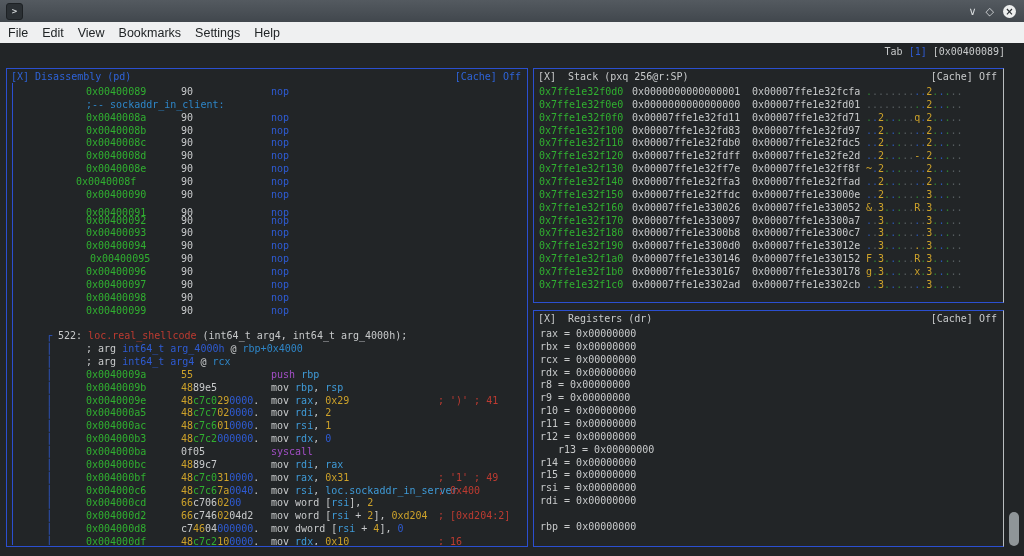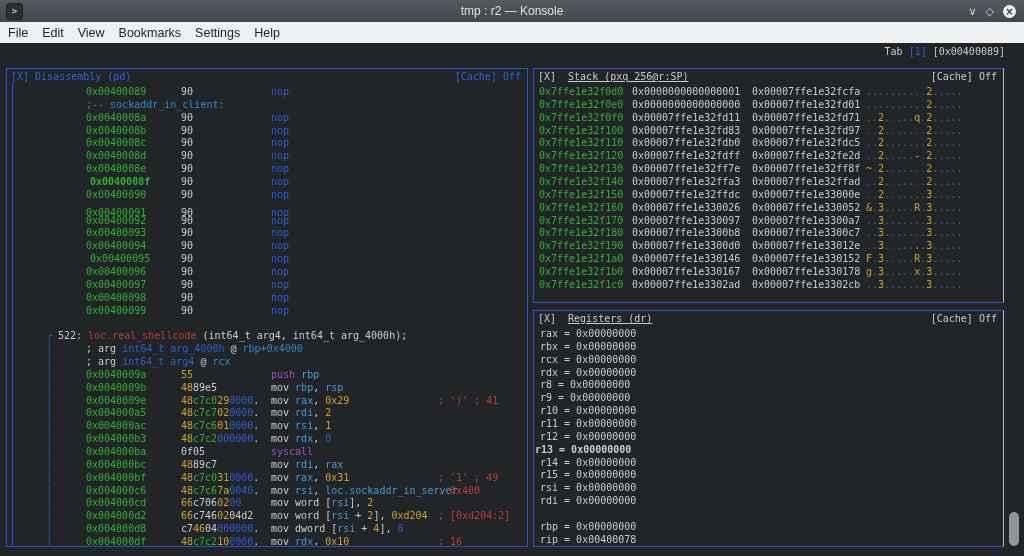--- a/index.html
+++ b/index.html
@@ -25,38 +25,37 @@
     font:10px/13px "DejaVu Sans Mono",monospace;color:#c8cacb;}
   .r2menu{position:absolute;top:2px;left:12px;white-space:pre;}
   .r2item{margin-right:12px;}
   .r2status{position:absolute;top:2px;right:19px;white-space:pre;}
   .blue{color:var(--b,#2e5bd3);}
   
   .panel{position:absolute;border:1px solid var(--border,#2b4fd0);box-sizing:border-box;}
   .panel.light-right{border-right-color:#b9bdbf;}
   .phead{position:absolute;top:1px;left:4px;right:6px;height:13px;display:flex;white-space:pre;}
   .ptitle{margin-left:6px;}
-  .ptitle.wide{margin-left:12px;text-decoration:underline;}
+  .ptitle.wide{margin-left:12px;}
   .pcache{margin-left:auto;}
   .focused .phead{color:var(--titleblue,#2e63d8);}
   .rows{position:absolute;left:1px;top:16px;right:1px;bottom:1px;overflow:hidden;}
   .trow{position:absolute;left:0;right:0;height:13px;white-space:pre;}
   .trow span{white-space:pre;}
   .abscol{position:absolute;top:0;}
   .xref-line{position:absolute;left:5px;top:14px;bottom:1px;width:1px;background:var(--border,#2b4fd0);}
   .kscroll{position:absolute;right:5px;top:469px;width:10px;height:34px;border-radius:5px;background:#8f9598;}
 </style>
 </head>
 <body>
 
 <div class="window">
 
   <div class="titlebar">
     <div class="app-icon">&gt;</div>
-    <div class="tb-title">tmp : r2 — Konsole</div>
     <div class="tb-controls">
       <span class="tb-btn">∨</span>
       <span class="tb-btn">◇</span>
       <span class="tb-close">×</span>
     </div>
   </div>
 
   <div class="menubar" id="konsole-menubar">
       <span class="mitem">File</span>
       <span class="mitem">Edit</span>
@@ -78,21 +77,21 @@
       </div>
       <div class="xref-line"></div>
       <div class="rows" id="disasm-rows">
           <div class="trow" style="top: 0px;"><span class="abscol" style="color: rgb(48, 176, 48); left: 78px;">0x00400089</span><span class="abscol" style="left: 173px;"><span style="color: rgb(200, 202, 203);">90</span></span><span class="abscol" style="left: 263px;"><span style="color: rgb(46, 91, 211);">nop</span></span></div>
           <div class="trow" style="top: 12.857px;"><span class="abscol" style="color: rgb(46, 134, 200); left: 78px;">;-- sockaddr_in_client:</span></div>
           <div class="trow" style="top: 25.714px;"><span class="abscol" style="color: rgb(48, 176, 48); left: 78px;">0x0040008a</span><span class="abscol" style="left: 173px;"><span style="color: rgb(200, 202, 203);">90</span></span><span class="abscol" style="left: 263px;"><span style="color: rgb(46, 91, 211);">nop</span></span></div>
           <div class="trow" style="top: 38.571px;"><span class="abscol" style="color: rgb(48, 176, 48); left: 78px;">0x0040008b</span><span class="abscol" style="left: 173px;"><span style="color: rgb(200, 202, 203);">90</span></span><span class="abscol" style="left: 263px;"><span style="color: rgb(46, 91, 211);">nop</span></span></div>
           <div class="trow" style="top: 51.428px;"><span class="abscol" style="color: rgb(48, 176, 48); left: 78px;">0x0040008c</span><span class="abscol" style="left: 173px;"><span style="color: rgb(200, 202, 203);">90</span></span><span class="abscol" style="left: 263px;"><span style="color: rgb(46, 91, 211);">nop</span></span></div>
           <div class="trow" style="top: 64.285px;"><span class="abscol" style="color: rgb(48, 176, 48); left: 78px;">0x0040008d</span><span class="abscol" style="left: 173px;"><span style="color: rgb(200, 202, 203);">90</span></span><span class="abscol" style="left: 263px;"><span style="color: rgb(46, 91, 211);">nop</span></span></div>
           <div class="trow" style="top: 77.142px;"><span class="abscol" style="color: rgb(48, 176, 48); left: 78px;">0x0040008e</span><span class="abscol" style="left: 173px;"><span style="color: rgb(200, 202, 203);">90</span></span><span class="abscol" style="left: 263px;"><span style="color: rgb(46, 91, 211);">nop</span></span></div>
-          <div class="trow" style="top: 89.999px;"><span class="abscol" style="color: rgb(48, 176, 48); left: 82px; font-weight: bold;">0x0040008f</span><span class="abscol" style="left: 173px;"><span style="color: rgb(200, 202, 203);">90</span></span><span class="abscol" style="left: 263px;"><span style="color: rgb(46, 91, 211);">nop</span></span></div>
+          <div class="trow" style="top: 89.999px;"><span class="abscol" style="color: rgb(48, 176, 48); left: 68px;">0x0040008f</span><span class="abscol" style="left: 173px;"><span style="color: rgb(200, 202, 203);">90</span></span><span class="abscol" style="left: 263px;"><span style="color: rgb(46, 91, 211);">nop</span></span></div>
           <div class="trow" style="top: 102.856px;"><span class="abscol" style="color: rgb(48, 176, 48); left: 78px;">0x00400090</span><span class="abscol" style="left: 173px;"><span style="color: rgb(200, 202, 203);">90</span></span><span class="abscol" style="left: 263px;"><span style="color: rgb(46, 91, 211);">nop</span></span></div>
           <div class="trow" style="top: 121px;"><span class="abscol" style="color: rgb(48, 176, 48); left: 78px;">0x00400091</span><span class="abscol" style="left: 173px;"><span style="color: rgb(200, 202, 203);">90</span></span><span class="abscol" style="left: 263px;"><span style="color: rgb(46, 91, 211);">nop</span></span></div>
           <div class="trow" style="top: 128.57px;"><span class="abscol" style="color: rgb(48, 176, 48); left: 78px;">0x00400092</span><span class="abscol" style="left: 173px;"><span style="color: rgb(200, 202, 203);">90</span></span><span class="abscol" style="left: 263px;"><span style="color: rgb(46, 91, 211);">nop</span></span></div>
           <div class="trow" style="top: 141.427px;"><span class="abscol" style="color: rgb(48, 176, 48); left: 78px;">0x00400093</span><span class="abscol" style="left: 173px;"><span style="color: rgb(200, 202, 203);">90</span></span><span class="abscol" style="left: 263px;"><span style="color: rgb(46, 91, 211);">nop</span></span></div>
           <div class="trow" style="top: 154.284px;"><span class="abscol" style="color: rgb(48, 176, 48); left: 78px;">0x00400094</span><span class="abscol" style="left: 173px;"><span style="color: rgb(200, 202, 203);">90</span></span><span class="abscol" style="left: 263px;"><span style="color: rgb(46, 91, 211);">nop</span></span></div>
           <div class="trow" style="top: 167.141px;"><span class="abscol" style="color: rgb(48, 176, 48); left: 82px;">0x00400095</span><span class="abscol" style="left: 173px;"><span style="color: rgb(200, 202, 203);">90</span></span><span class="abscol" style="left: 263px;"><span style="color: rgb(46, 91, 211);">nop</span></span></div>
           <div class="trow" style="top: 179.998px;"><span class="abscol" style="color: rgb(48, 176, 48); left: 78px;">0x00400096</span><span class="abscol" style="left: 173px;"><span style="color: rgb(200, 202, 203);">90</span></span><span class="abscol" style="left: 263px;"><span style="color: rgb(46, 91, 211);">nop</span></span></div>
           <div class="trow" style="top: 192.855px;"><span class="abscol" style="color: rgb(48, 176, 48); left: 78px;">0x00400097</span><span class="abscol" style="left: 173px;"><span style="color: rgb(200, 202, 203);">90</span></span><span class="abscol" style="left: 263px;"><span style="color: rgb(46, 91, 211);">nop</span></span></div>
           <div class="trow" style="top: 205.712px;"><span class="abscol" style="color: rgb(48, 176, 48); left: 78px;">0x00400098</span><span class="abscol" style="left: 173px;"><span style="color: rgb(200, 202, 203);">90</span></span><span class="abscol" style="left: 263px;"><span style="color: rgb(46, 91, 211);">nop</span></span></div>
           <div class="trow" style="top: 218.569px;"><span class="abscol" style="color: rgb(48, 176, 48); left: 78px;">0x00400099</span><span class="abscol" style="left: 173px;"><span style="color: rgb(200, 202, 203);">90</span></span><span class="abscol" style="left: 263px;"><span style="color: rgb(46, 91, 211);">nop</span></span></div>
@@ -149,25 +148,24 @@
       <div class="rows" id="register-rows">
           <div class="trow" style="top: 0px;"><span class="abscol" style="color: rgb(200, 202, 203); left: 5px;">rax = 0x00000000</span></div>
           <div class="trow" style="top: 12.857px;"><span class="abscol" style="color: rgb(200, 202, 203); left: 5px;">rbx = 0x00000000</span></div>
           <div class="trow" style="top: 25.714px;"><span class="abscol" style="color: rgb(200, 202, 203); left: 5px;">rcx = 0x00000000</span></div>
           <div class="trow" style="top: 38.571px;"><span class="abscol" style="color: rgb(200, 202, 203); left: 5px;">rdx = 0x00000000</span></div>
           <div class="trow" style="top: 51.428px;"><span class="abscol" style="color: rgb(200, 202, 203); left: 5px;">r8 = 0x00000000</span></div>
           <div class="trow" style="top: 64.285px;"><span class="abscol" style="color: rgb(200, 202, 203); left: 5px;">r9 = 0x00000000</span></div>
           <div class="trow" style="top: 77.142px;"><span class="abscol" style="color: rgb(200, 202, 203); left: 5px;">r10 = 0x00000000</span></div>
           <div class="trow" style="top: 89.999px;"><span class="abscol" style="color: rgb(200, 202, 203); left: 5px;">r11 = 0x00000000</span></div>
           <div class="trow" style="top: 102.856px;"><span class="abscol" style="color: rgb(200, 202, 203); left: 5px;">r12 = 0x00000000</span></div>
-          <div class="trow" style="top: 115.713px;"><span class="abscol" style="color: rgb(200, 202, 203); left: 0; font-weight: bold;">r13 = 0x00000000</span></div>
+          <div class="trow" style="top: 115.713px;"><span class="abscol" style="color: rgb(200, 202, 203); left: 23px;">r13 = 0x00000000</span></div>
           <div class="trow" style="top: 128.57px;"><span class="abscol" style="color: rgb(200, 202, 203); left: 5px;">r14 = 0x00000000</span></div>
           <div class="trow" style="top: 141.427px;"><span class="abscol" style="color: rgb(200, 202, 203); left: 5px;">r15 = 0x00000000</span></div>
           <div class="trow" style="top: 154.284px;"><span class="abscol" style="color: rgb(200, 202, 203); left: 5px;">rsi = 0x00000000</span></div>
           <div class="trow" style="top: 167.141px;"><span class="abscol" style="color: rgb(200, 202, 203); left: 5px;">rdi = 0x00000000</span></div>
           <div class="trow" style="top: 192.855px;"><span class="abscol" style="color: rgb(200, 202, 203); left: 5px;">rbp = 0x00000000</span></div>
-          <div class="trow" style="top: 205.712px;"><span class="abscol" style="color: rgb(200, 202, 203); left: 5px;">rip = 0x00400078</span></div>
         </div>
     </div>
 
     <div class="kscroll"></div>
   </div>
 </div>
 
 </body></html>

